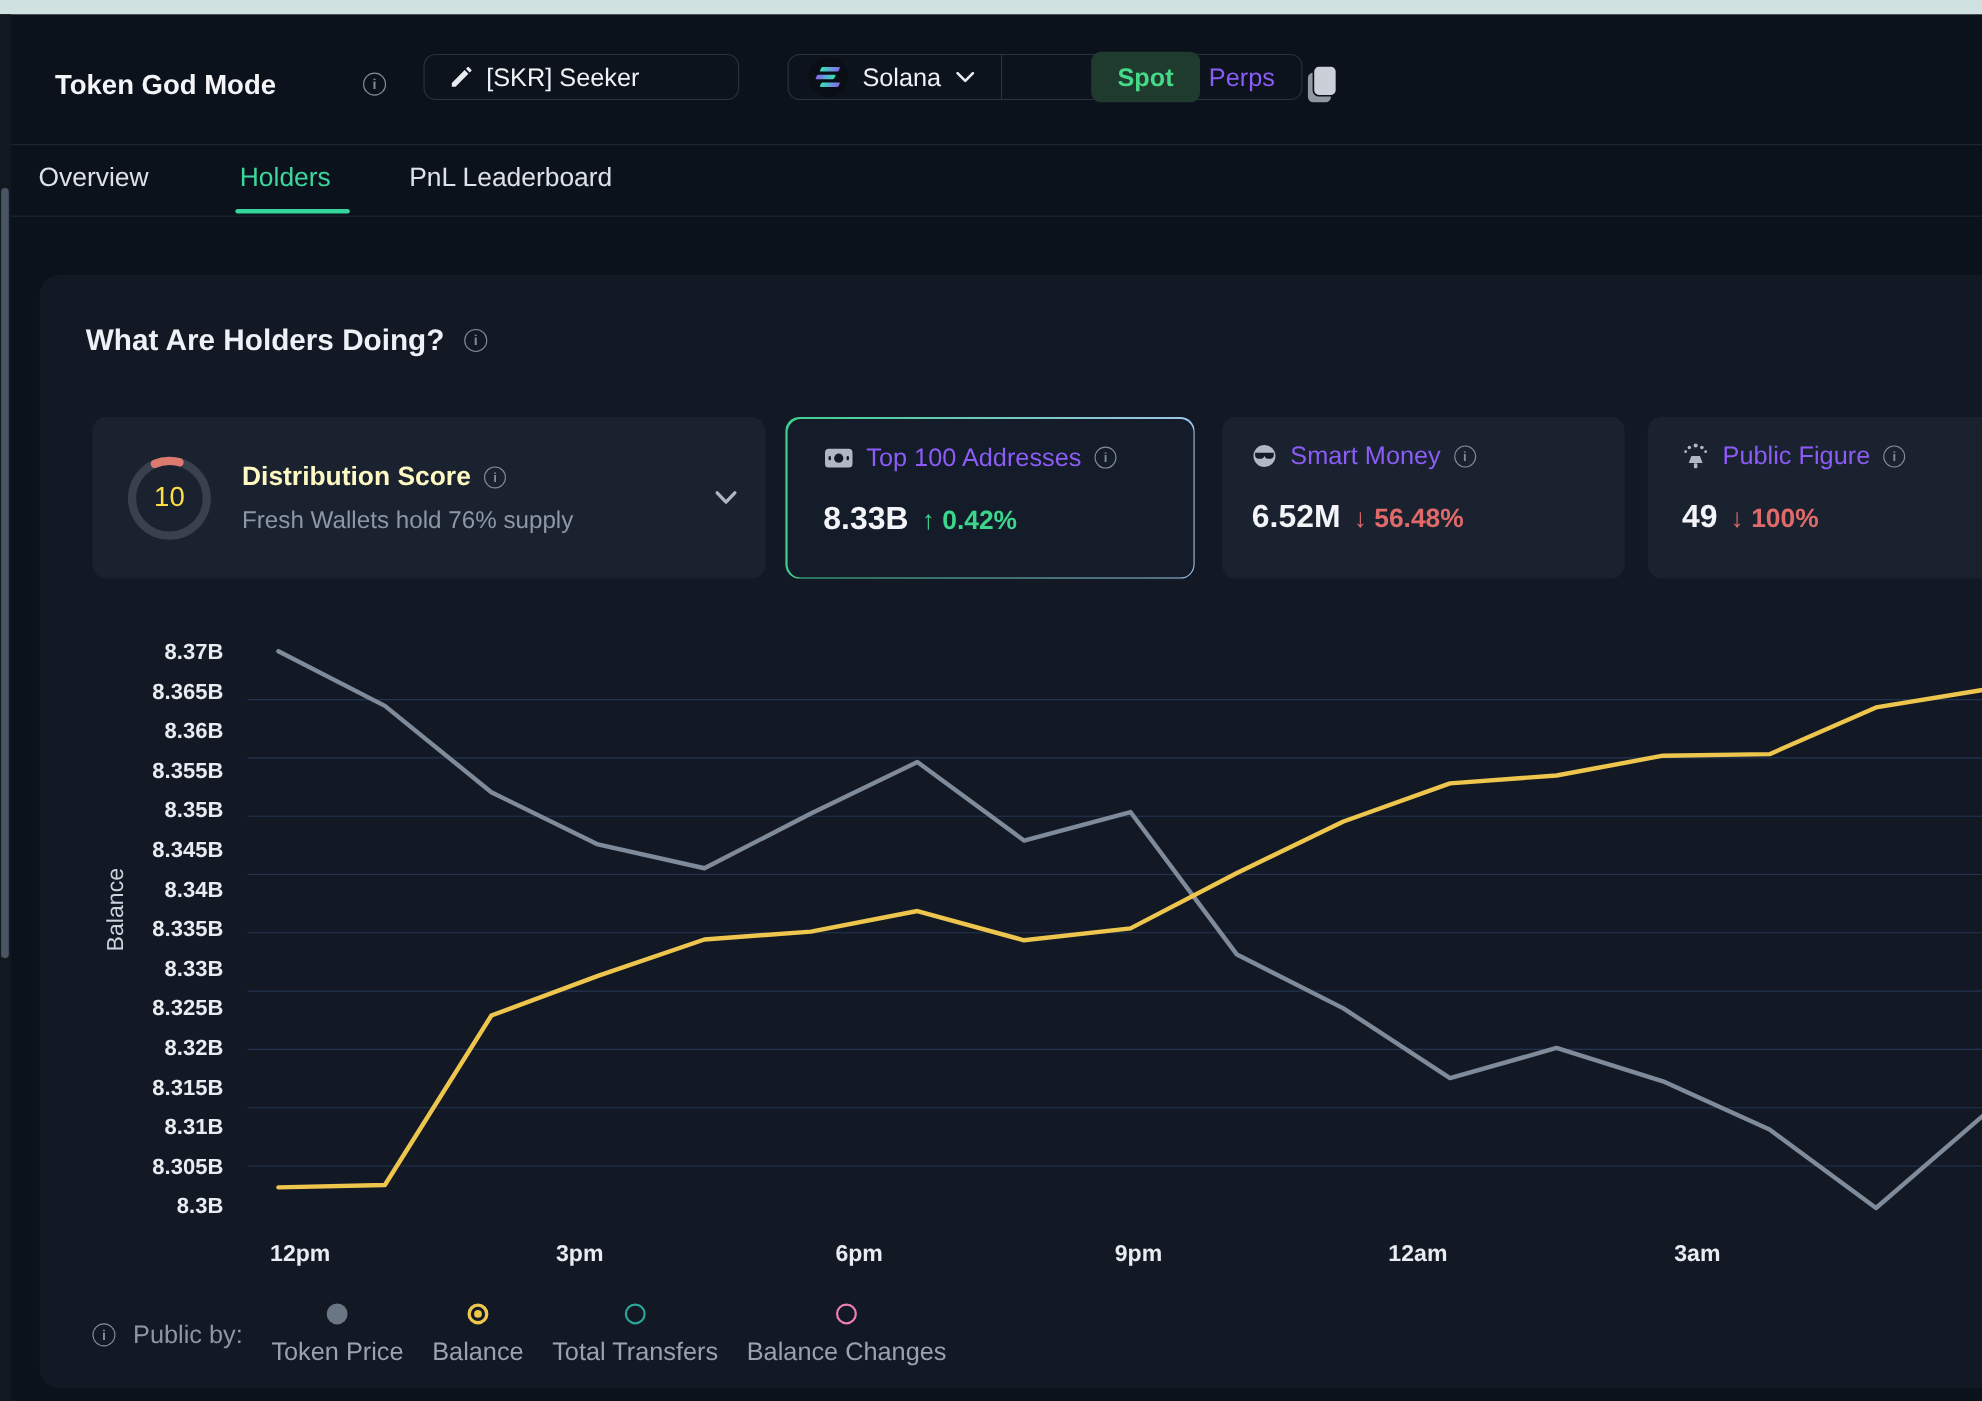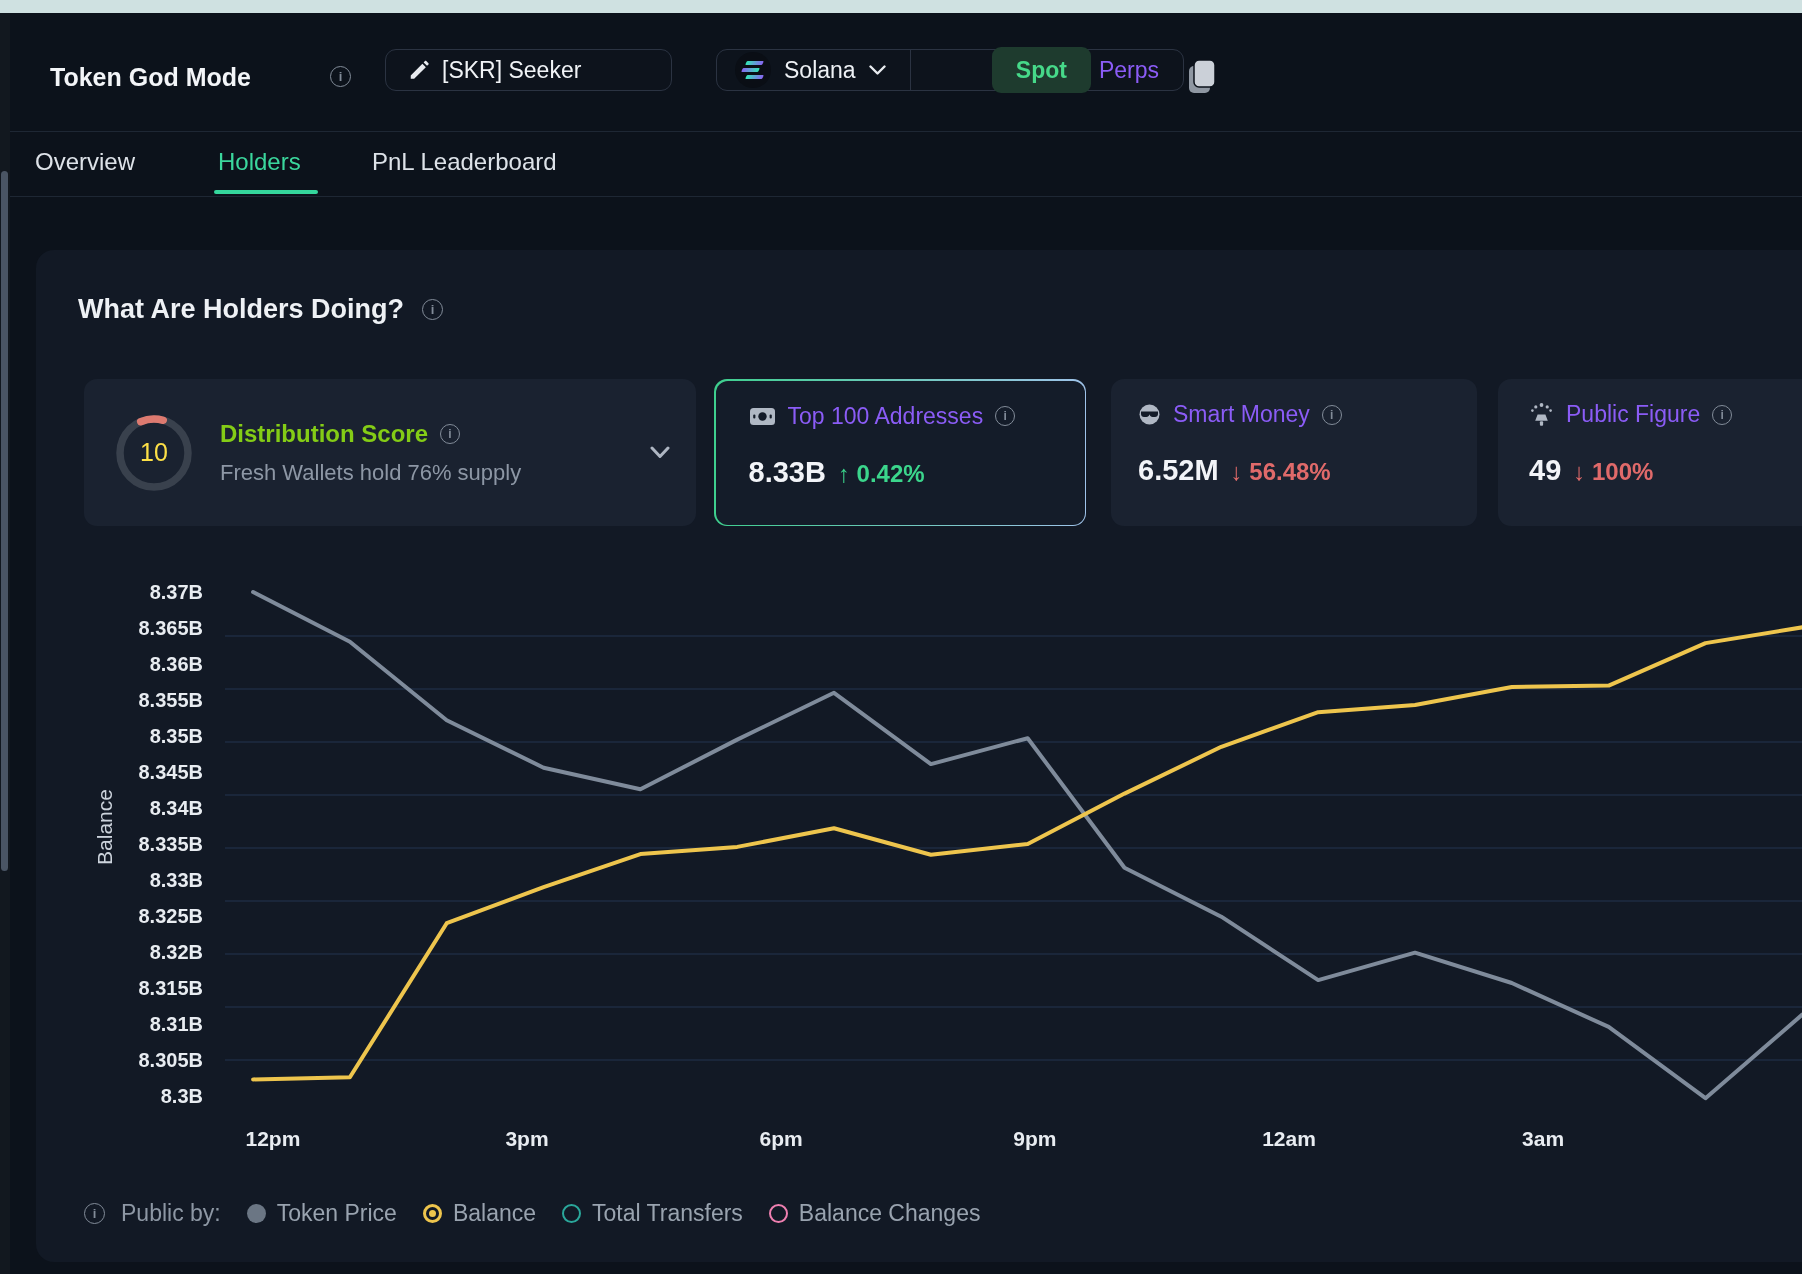--- a/index.html
+++ b/index.html
@@ -59,28 +59,28 @@
   .card-label-row .info { width:20px; height:20px; font-size:12px; }
   .card-value-row { display:flex; align-items:baseline; gap:12px; margin-top:26px; }
   .card-value { font-size:29px; font-weight:700; color:#f2f4f8; }
   .chg { font-size:24px; font-weight:600; }
   .chg.up { color:#3bd68c; } .chg.up::before { content:"↑ "; font-weight:400; }
   .chg.down { color:#e06a6a; } .chg.down::before { content:"↓ "; font-weight:400; }
 
   .gauge-wrap { position:relative; width:84px; height:84px; flex:0 0 auto; }
   .gauge-score { position:absolute; inset:0; display:flex; align-items:center; justify-content:center; font-size:25px; font-weight:400; color:#fde047; }
   .dist-text { flex:1 1 auto; }
-  .dist-title-row { display:flex; align-items:center; gap:12px; font-size:24px; font-weight:600; color:#84cc16; }
+  .dist-title-row { display:flex; align-items:center; gap:12px; font-size:24px; font-weight:600; color:#fef9c3; }
   .dist-sub { margin-top:12px; font-size:22px; color:#8d97a5; }
   .chev { flex:0 0 auto; }
 
   
   .filter-row { position:absolute; left:84px; top:1196px; height:34px; display:flex; align-items:center; gap:26px; }
   .filter-label { display:flex; align-items:center; gap:16px; color:#8d97a4; font-size:23px; }
-  .legend-item { display:flex; align-items:center; gap:11px; color:#99a3af; font-size:23px; }
+  .legend-item { display:flex; align-items:center; gap:11px; color:#99a3af; font-size:23px;flex-direction:column; }
   .sw { width:19px; height:19px; border-radius:50%; position:relative; flex:0 0 auto; }
   .sw-filled { background:var(--c); }
   .sw-outline { border:2.5px solid var(--c); }
   .sw-radio-selected { border:3px solid var(--c); }
   .sw-radio-selected::after { content:""; position:absolute; left:50%; top:50%; width:7px; height:7px; margin:-3.5px 0 0 -3.5px; border-radius:50%; background:var(--c); }
 
   
   #chart-svg { position:absolute; left:0; top:0; pointer-events:none; }
   .ytick { font:600 20px "Liberation Sans", sans-serif; fill:#e8ecf1; }
   .xtick { font:700 21px "Liberation Sans", sans-serif; fill:#e8ecf1; }

